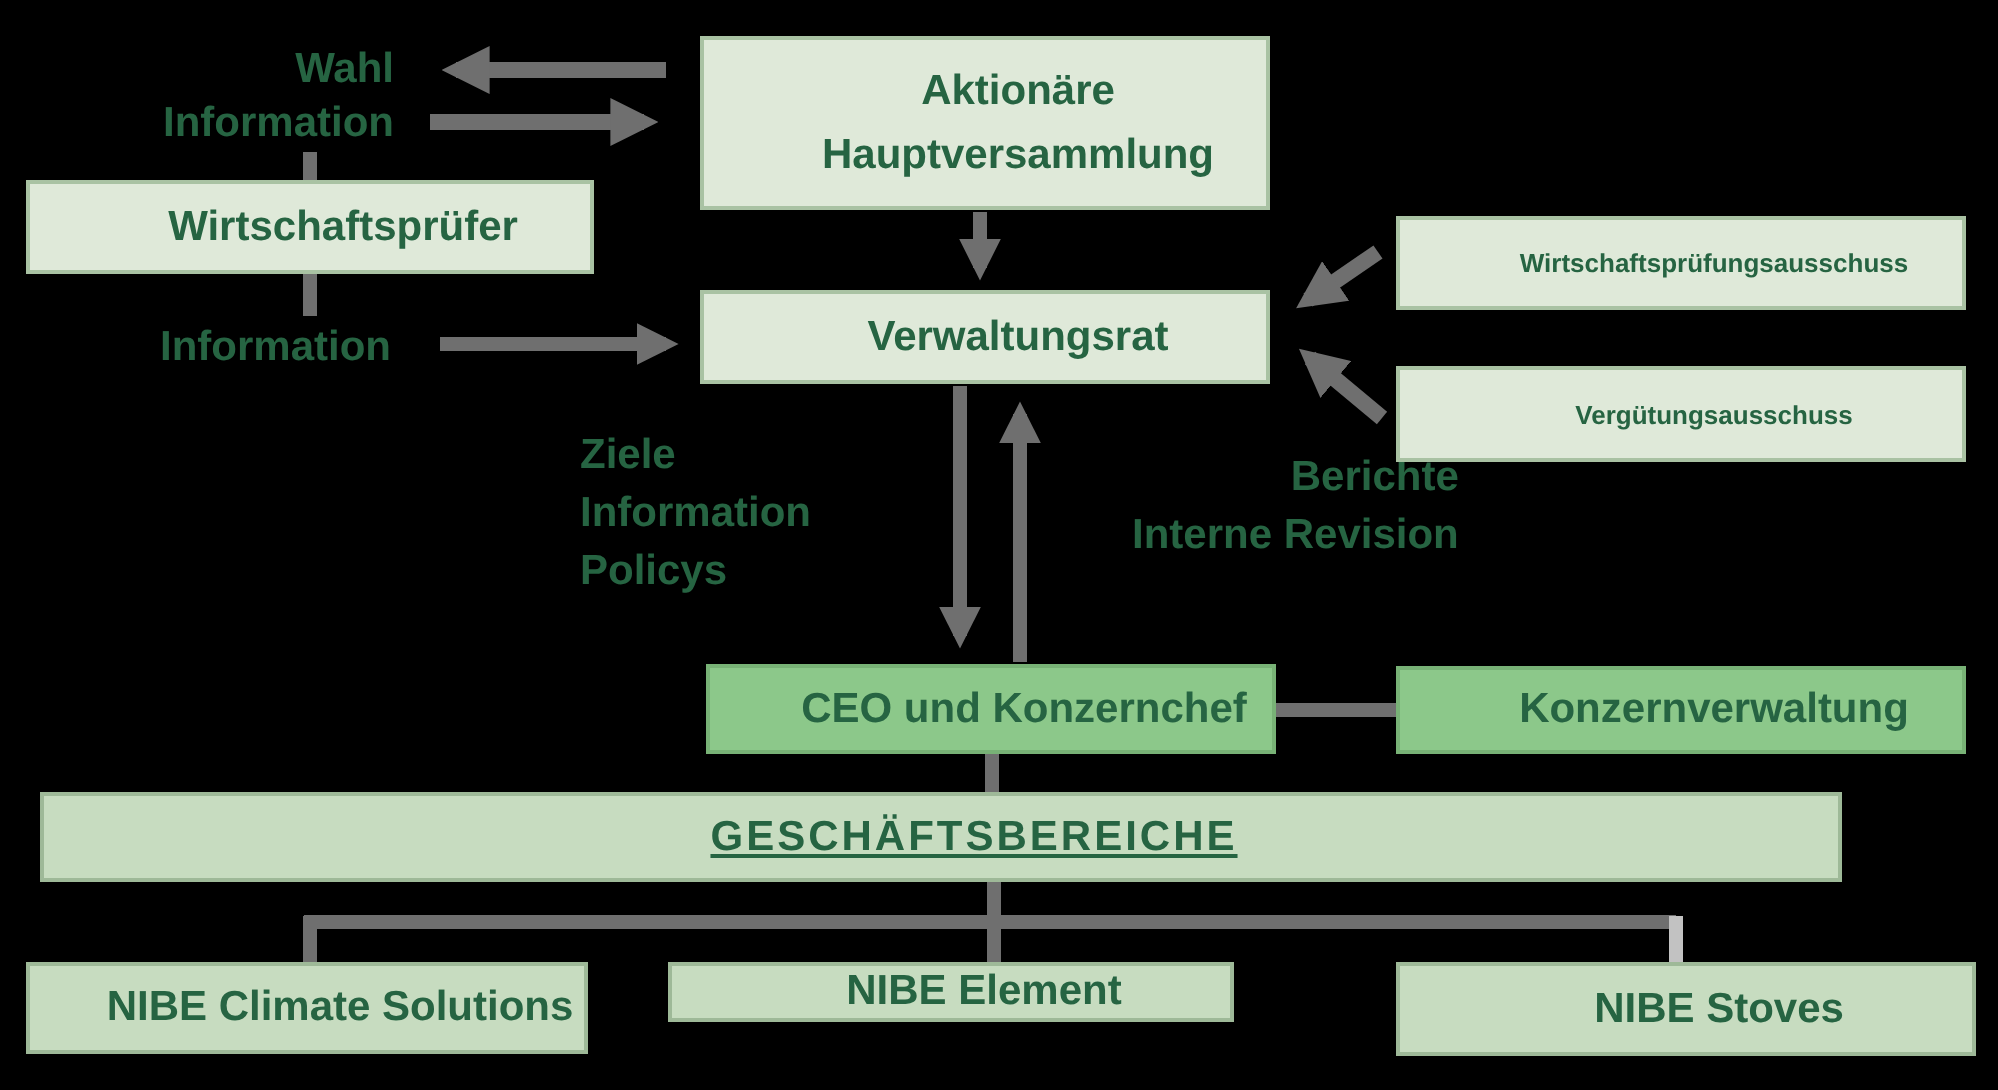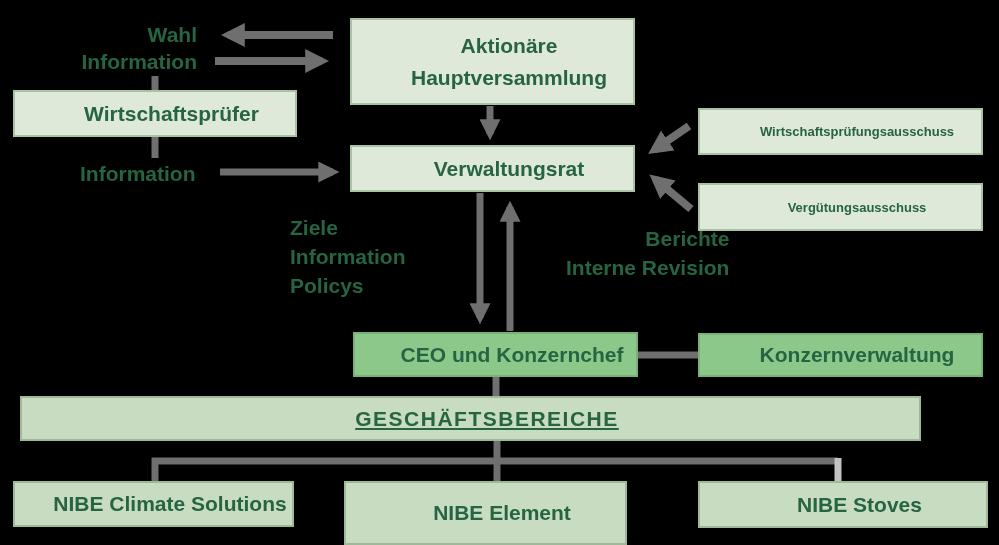--- a/index.html
+++ b/index.html
@@ -33,21 +33,21 @@
   
   #shareholders{left:350px;top:18px;width:285px;height:87px;line-height:32px;}
   #auditor{left:13px;top:90px;width:284px;height:47px;}
   #board{left:350px;top:145px;width:285px;height:47px;}
   #audit-committee{left:698px;top:97px;width:285px;height:47px;}
   #pay-committee{left:698px;top:172px;width:285px;height:48px;}
   #ceo{left:353px;top:332px;width:285px;height:45px;}
   #group-admin{left:698px;top:333px;width:285px;height:44px;}
   #business-areas{left:20px;top:396px;width:901px;height:45px;letter-spacing:1.5px;text-decoration:underline;}
   #unit-1{left:13px;top:481px;width:281px;height:46px;}
-  #unit-2{left:344px;top:481px;width:283px;height:64px;}
+  #unit-2{left:334px;top:481px;width:283px;height:30px;}
   #unit-3{left:698px;top:481px;width:290px;height:47px;}
   
   #wahl-info{left:30px;top:21px;width:167px;text-align:right;line-height:27px;}
   #info-label{left:80px;top:159px;}
   #directives{left:290px;top:213px;width:173px;text-align:left;}
   #reports{left:527px;top:224px;text-align:right;margin-left:39px;}
   
   #connectors{position:absolute;left:0;top:0;width:999px;height:545px;z-index:1;}
 </style>
 </head>

